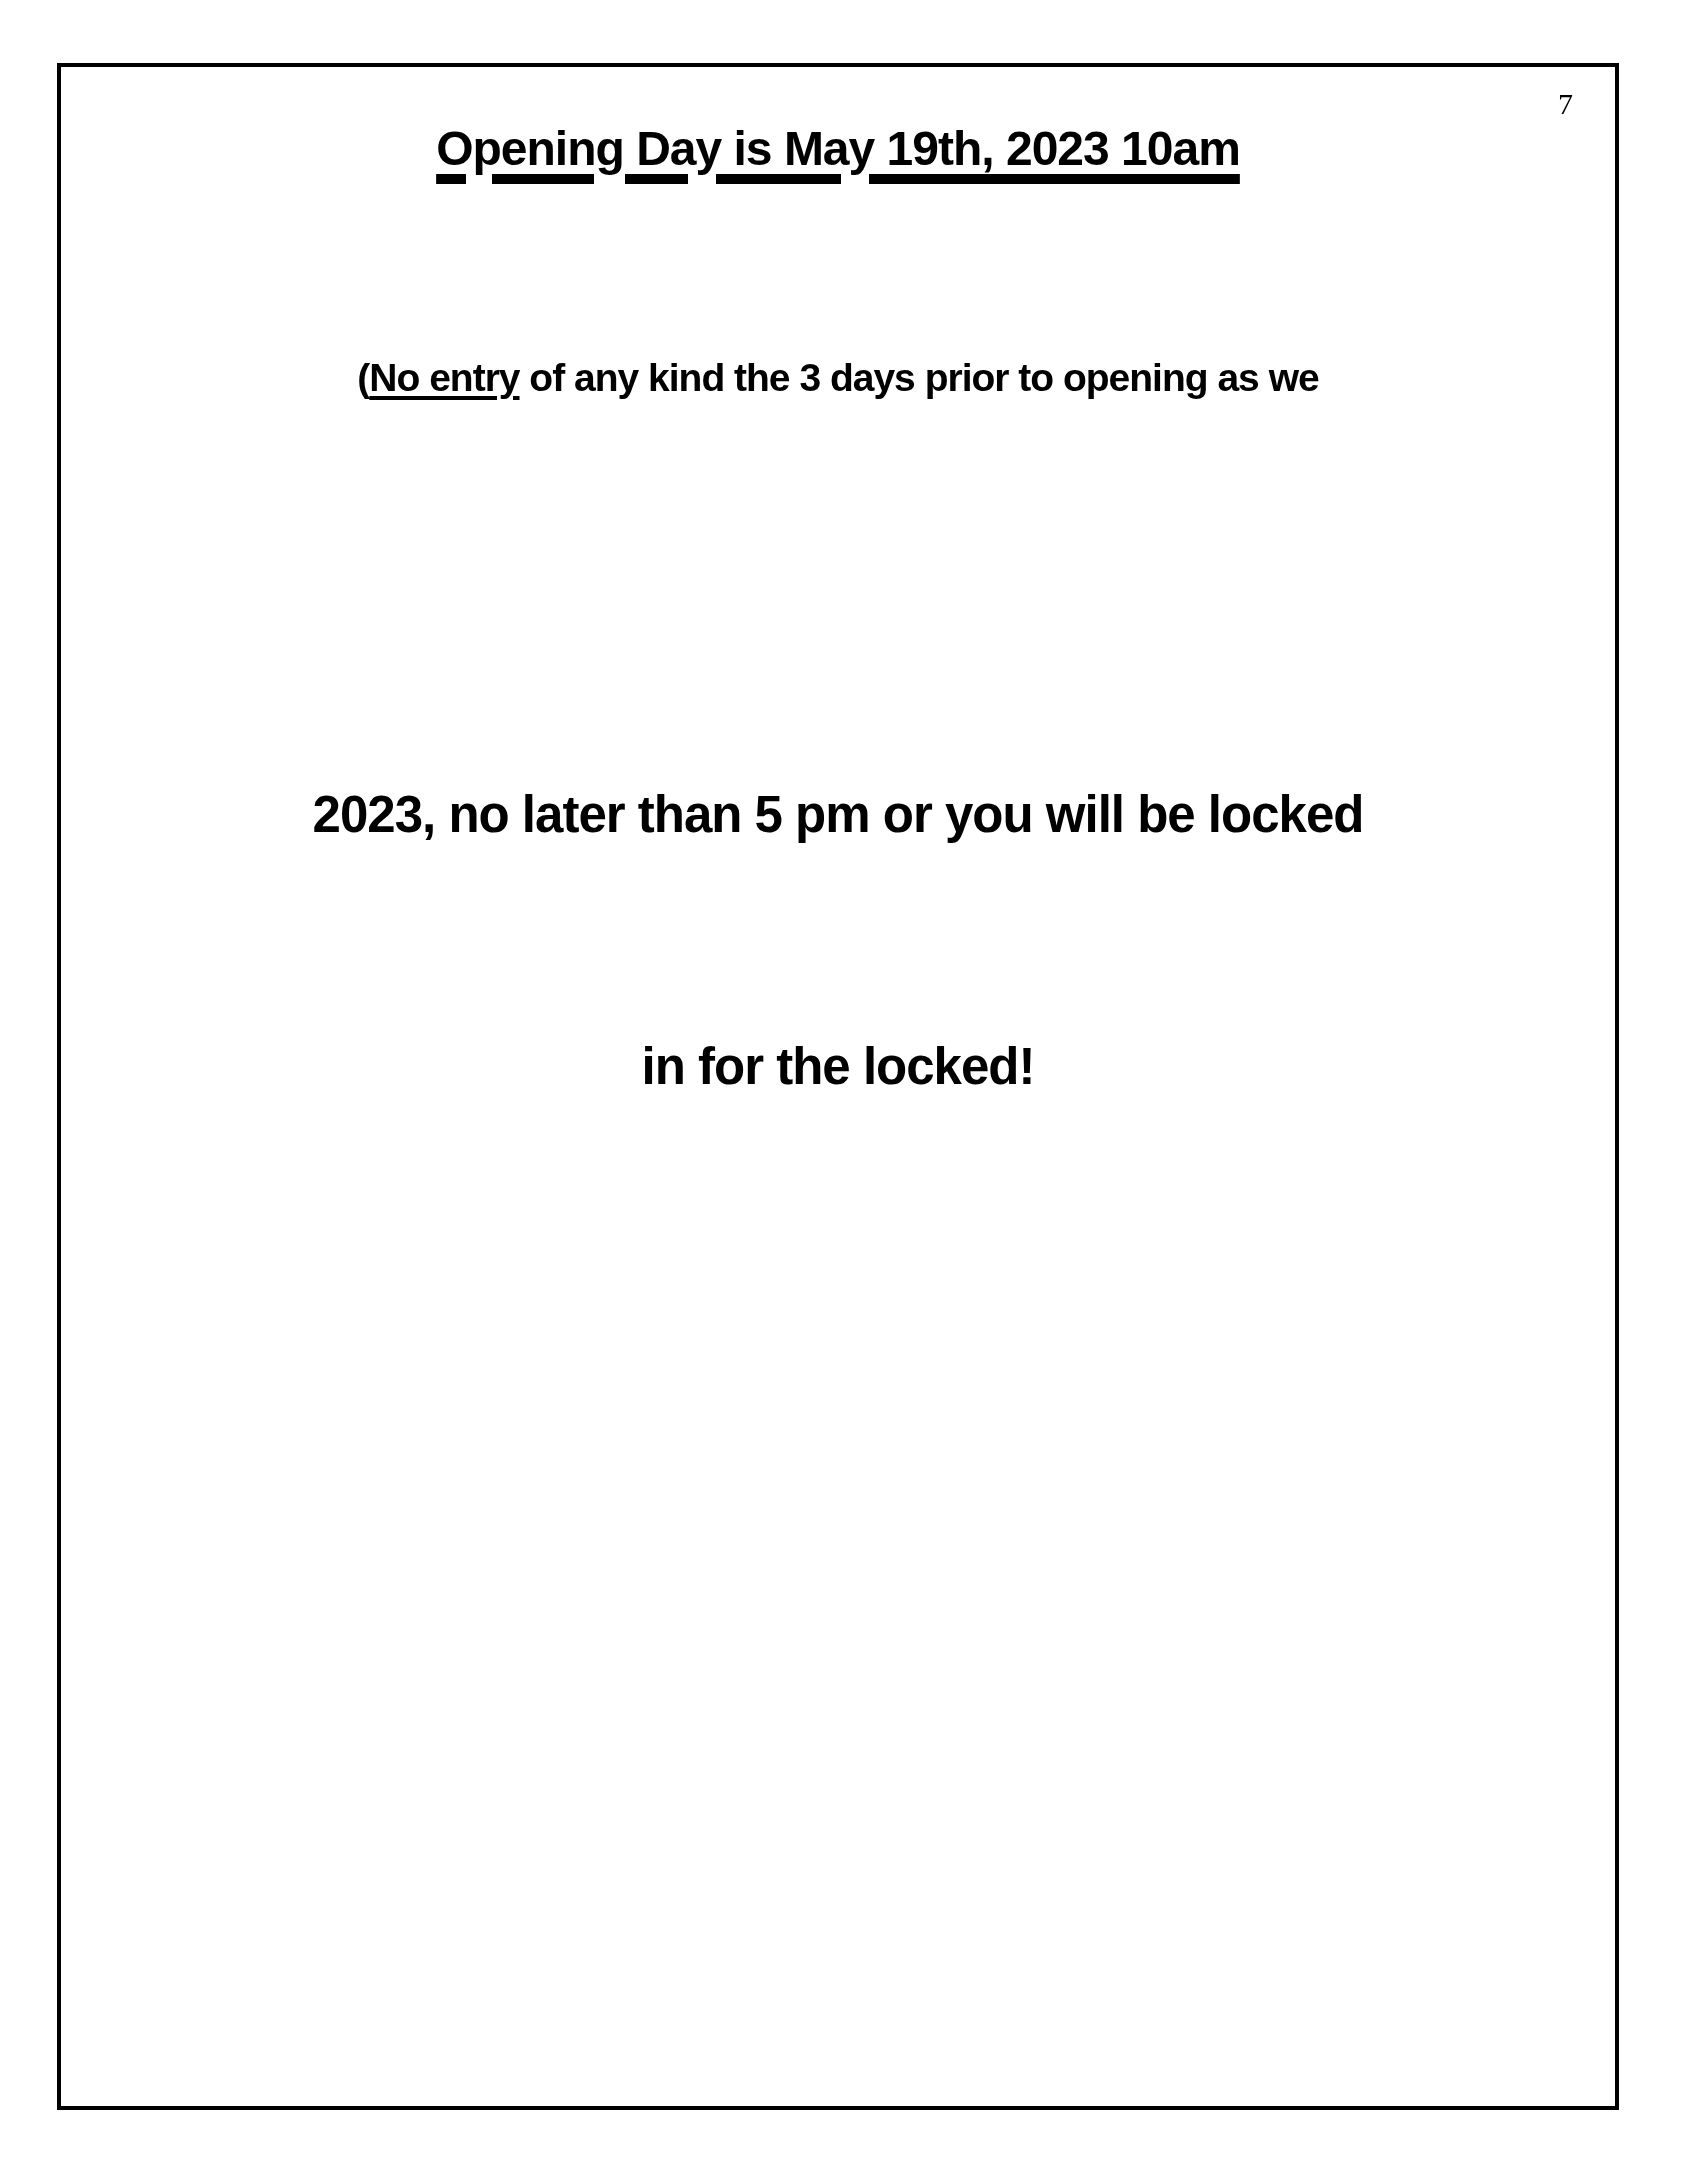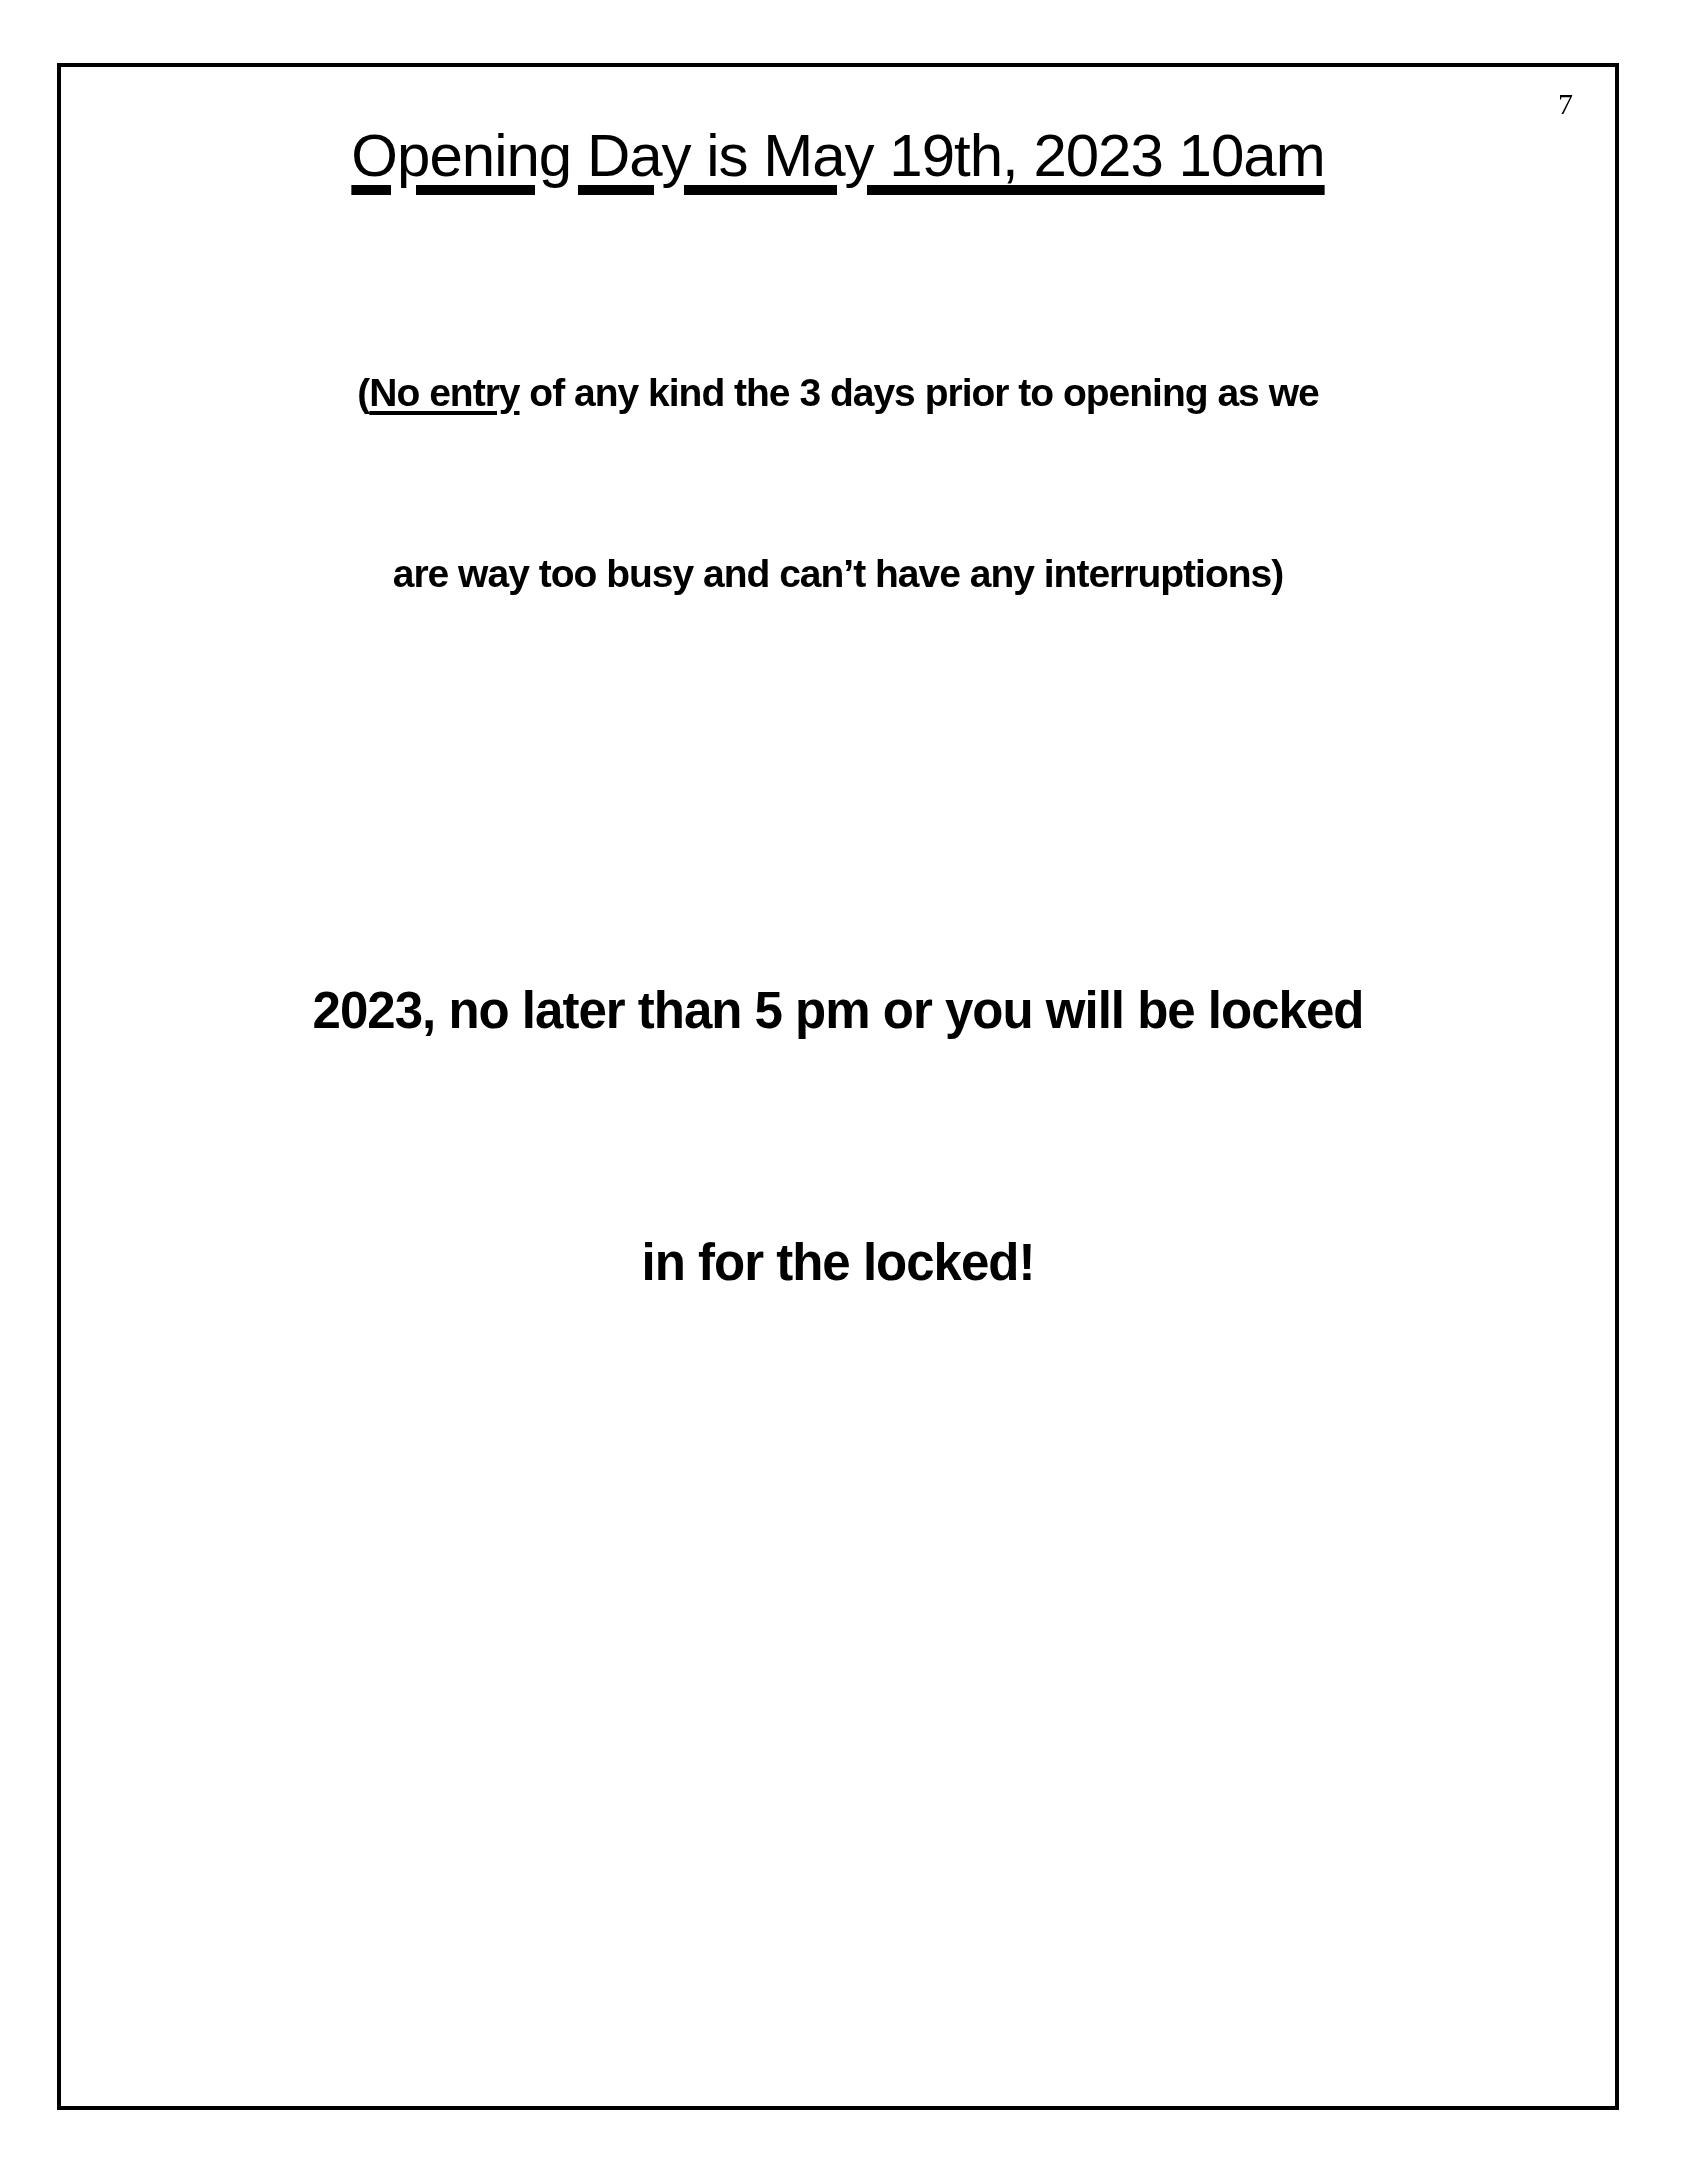--- a/index.html
+++ b/index.html
@@ -35,22 +35,22 @@
   .line { white-space: pre-wrap; }
   .p {
     text-align: center;
     font-weight: bold;
     letter-spacing: -1px;
     white-space: pre-wrap;
   }
   .title {
     margin: 53px 0 0 0;
     text-align: center;
-    font-size: 60px;
-    font-weight: normal;
+    font-size: 48px;
+    font-weight: bold;
     letter-spacing: -1px;
     line-height: 1.2;
   }
   .title .u-title {
     text-decoration: underline;
     text-decoration-thickness: 10px;
     text-underline-offset: 9px;
   }
   .u {
     text-decoration: underline;
@@ -71,21 +71,20 @@
 <body>
 
 <div class="border-box">
 
   <div class="pagenum">7</div>
 
   <h1 class="title"><span class="u-title">Opening Day is May 19th, 2023 10am</span></h1>
 
   <div class="p p1">
     <div class="line"><span>(</span><span class="u">No entry</span><span> of any kind the 3 days prior to opening as we</span></div>
-    <div class="line">are way too busy and can’t have any interruptions)</div>
   </div>
 
   <div class="p p2">
     <div class="line">2023, no later than 5 pm or you will be locked</div>
     <div class="line">in for the locked!</div>
   </div>
 
 
 </div>
 

